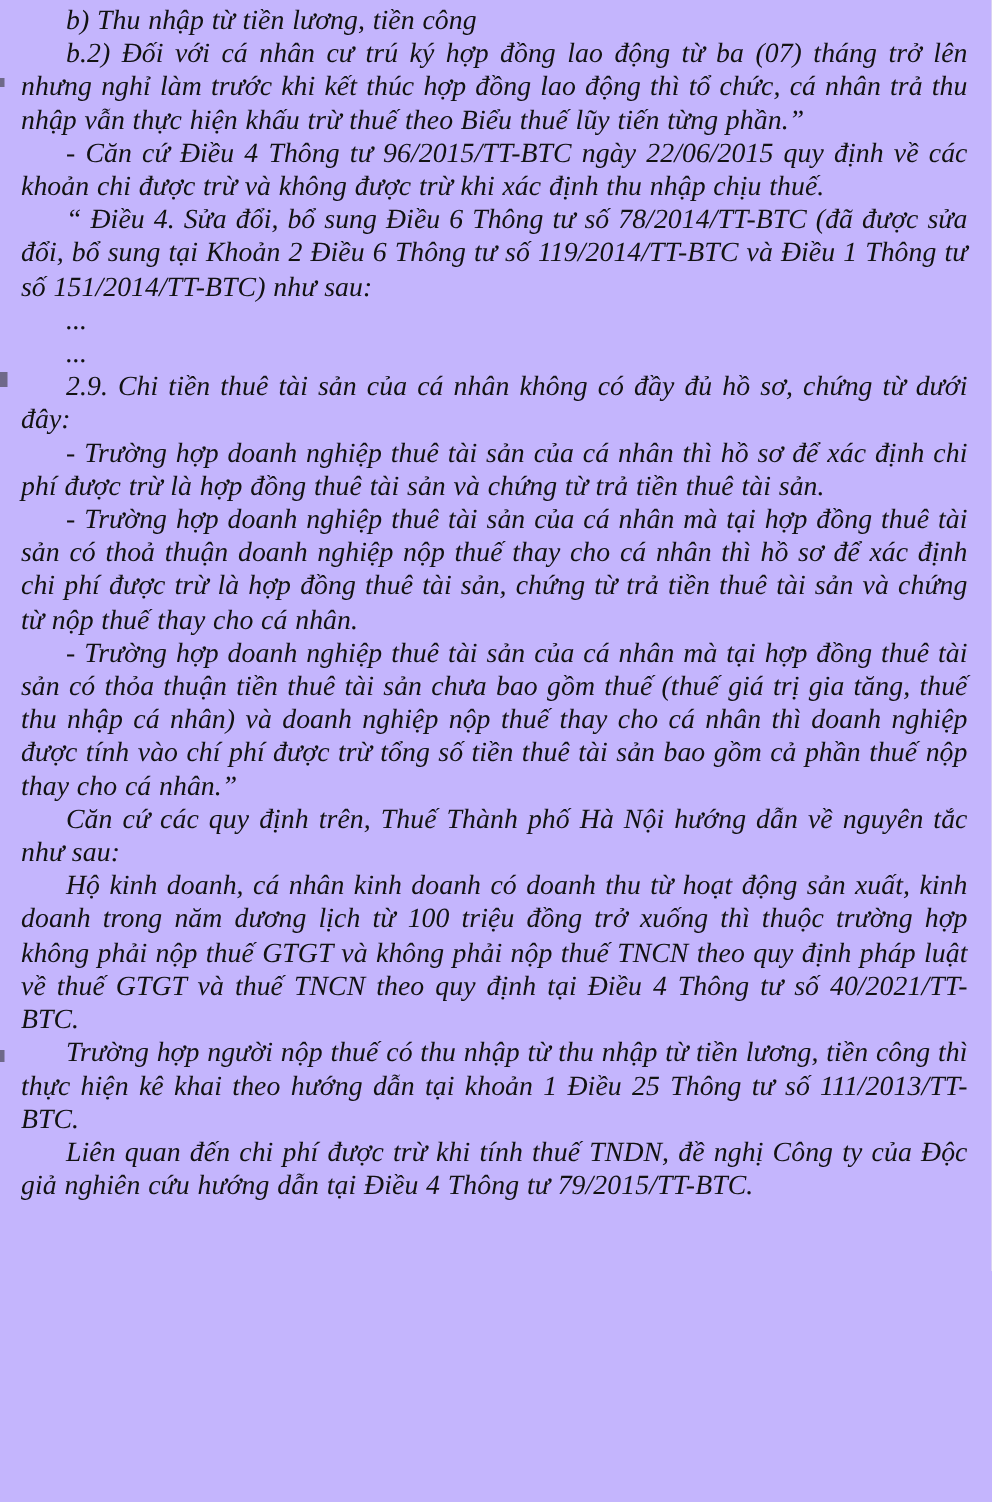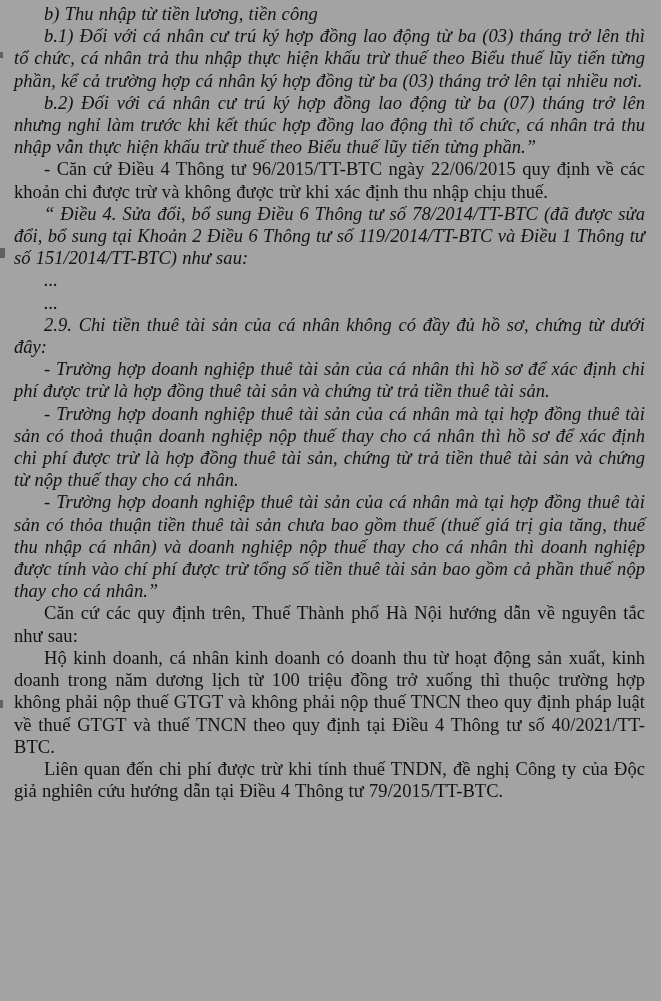--- a/index.html
+++ b/index.html
@@ -5,36 +5,37 @@
   html, body {
     margin: 0;
     padding: 0;
     background: #e9e9e9;
   }
   .page {
     position: relative;
     width: 661px;
     height: 1001px;
     margin: 0 auto;
-    background: #a3a3a3;
+    background: #c4b5fd;
     box-sizing: border-box;
     padding: 3px 16px 0 14px;
     overflow: hidden;
     font-family: "Liberation Serif", "DejaVu Serif", serif;
     color: #121212;
   }
   p.para {
     margin: 0;
     padding: 0;
     text-align: justify;
     text-indent: 30px;
     font-size: 18.5px;
     line-height: 22.2px;
     letter-spacing: 0.05px;
     word-spacing: 0.5px;
+    font-style: italic;
   }
   p.it {
     font-style: italic;
   }
   
   .scan-speck {
     position: absolute;
     background: #2a2a2a;
     opacity: 0.55;
   }
@@ -44,26 +45,26 @@
 </style>
 </head>
 <body>
 
 <div class="page">
   <span class="scan-speck speck-1"></span>
   <span class="scan-speck speck-2"></span>
   <span class="scan-speck speck-3"></span>
 
   <p class="para it">b) Thu nhập từ tiền lương, tiền công</p>
-  <p class="para it">b.1) Đối với cá nhân cư trú ký hợp đồng lao động từ ba (03) tháng trở lên thì tổ chức, cá nhân trả thu nhập thực hiện khấu trừ thuế theo Biểu thuế lũy tiến từng phần, kể cả trường hợp cá nhân ký hợp đồng từ ba (03) tháng trở lên tại nhiều nơi.</p>
   <p class="para it">b.2) Đối với cá nhân cư trú ký hợp đồng lao động từ ba (07) tháng trở lên nhưng nghỉ làm trước khi kết thúc hợp đồng lao động thì tổ chức, cá nhân trả thu nhập vẫn thực hiện khấu trừ thuế theo Biểu thuế lũy tiến từng phần.”</p>
   <p class="para">- Căn cứ Điều 4 Thông tư 96/2015/TT-BTC ngày 22/06/2015 quy định về các khoản chi được trừ và không được trừ khi xác định thu nhập chịu thuế.</p>
   <p class="para it">“ Điều 4. Sửa đổi, bổ sung Điều 6 Thông tư số 78/2014/TT-BTC (đã được sửa đổi, bổ sung tại Khoản 2 Điều 6 Thông tư số 119/2014/TT-BTC và Điều 1 Thông tư số 151/2014/TT-BTC) như sau:</p>
   <p class="para it">...</p>
   <p class="para it">...</p>
   <p class="para it">2.9. Chi tiền thuê tài sản của cá nhân không có đầy đủ hồ sơ, chứng từ dưới đây:</p>
   <p class="para it">- Trường hợp doanh nghiệp thuê tài sản của cá nhân thì hồ sơ để xác định chi phí được trừ là hợp đồng thuê tài sản và chứng từ trả tiền thuê tài sản.</p>
   <p class="para it">- Trường hợp doanh nghiệp thuê tài sản của cá nhân mà tại hợp đồng thuê tài sản có thoả thuận doanh nghiệp nộp thuế thay cho cá nhân thì hồ sơ để xác định chi phí được trừ là hợp đồng thuê tài sản, chứng từ trả tiền thuê tài sản và chứng từ nộp thuế thay cho cá nhân.</p>
   <p class="para it">- Trường hợp doanh nghiệp thuê tài sản của cá nhân mà tại hợp đồng thuê tài sản có thỏa thuận tiền thuê tài sản chưa bao gồm thuế (thuế giá trị gia tăng, thuế thu nhập cá nhân) và doanh nghiệp nộp thuế thay cho cá nhân thì doanh nghiệp được tính vào chí phí được trừ tổng số tiền thuê tài sản bao gồm cả phần thuế nộp thay cho cá nhân.”</p>
   <p class="para">Căn cứ các quy định trên, Thuế Thành phố Hà Nội hướng dẫn về nguyên tắc như sau:</p>
   <p class="para">Hộ kinh doanh, cá nhân kinh doanh có doanh thu từ hoạt động sản xuất, kinh doanh trong năm dương lịch từ 100 triệu đồng trở xuống thì thuộc trường hợp không phải nộp thuế GTGT và không phải nộp thuế TNCN theo quy định pháp luật về thuế GTGT và thuế TNCN theo quy định tại Điều 4 Thông tư số 40/2021/TT-BTC.</p>
+  <p class="para">Trường hợp người nộp thuế có thu nhập từ thu nhập từ tiền lương, tiền công thì thực hiện kê khai theo hướng dẫn tại khoản 1 Điều 25 Thông tư số 111/2013/TT-BTC.</p>
   <p class="para">Liên quan đến chi phí được trừ khi tính thuế TNDN, đề nghị Công ty của Độc giả nghiên cứu hướng dẫn tại Điều 4 Thông tư 79/2015/TT-BTC.</p>
 </div>
 
 </body></html>

